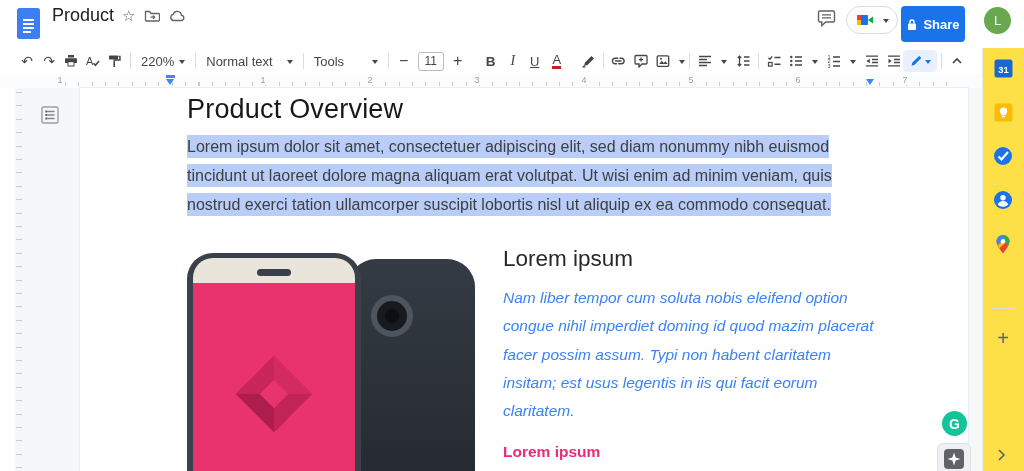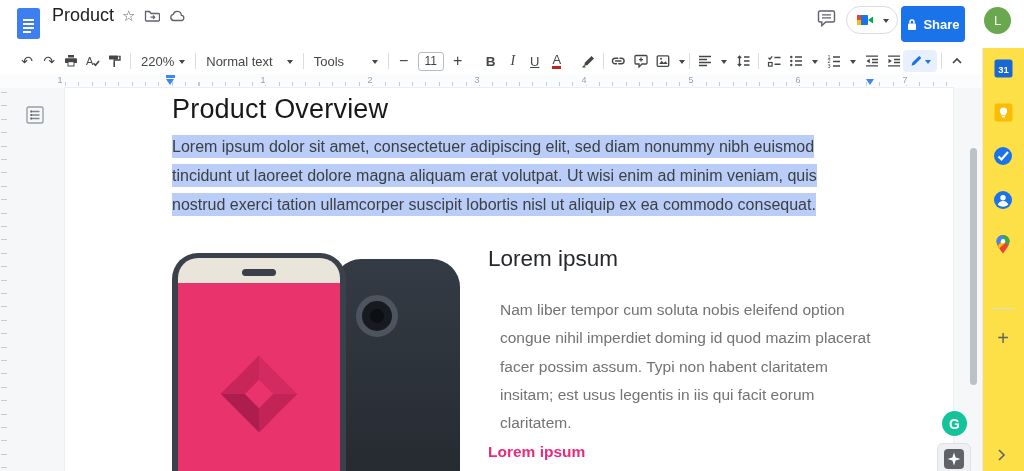--- a/index.html
+++ b/index.html
@@ -44,30 +44,30 @@
 
   
   .ruler{position:absolute;left:0;top:74px;width:1024px;height:14px;background:#fbfcfd;}
   .hticks{position:absolute;left:65px;top:8px;width:888px;height:4px;
           background:repeating-linear-gradient(to right,#c8ccd1 0 1px,transparent 1px 13.35px);}
   .rnum{position:absolute;top:1px;font-size:9px;color:#9aa0a6;transform:translateX(-50%);background:#fbfcfd;padding:0 2px;}
   .ind-bar{position:absolute;width:9px;height:3px;background:#4285f4;top:1px;}
   .ind-tri{position:absolute;width:0;height:0;border:4.5px solid transparent;border-top:6px solid #4285f4;top:5px;}
 
   
-  .canvas{position:absolute;left:0;top:88px;width:982px;height:383px;background:#f6f7f9;}
+  .canvas{position:absolute;left:15px;top:88px;width:982px;height:383px;background:#f6f7f9;}
   .vruler{position:absolute;left:1px;top:4px;width:6px;height:100%;
           background:repeating-linear-gradient(to bottom,#c8ccd1 0 1px,transparent 1px 13.4px);}
   .outline-btn{position:absolute;left:25px;top:17px;width:20px;height:20px;display:flex;align-items:center;justify-content:center;}
   .page{position:absolute;left:65px;top:0;width:888px;height:383px;background:#fff;box-shadow:0 0 0 1px #eceef0;}
   .doc-h1{position:absolute;left:107px;top:6px;font-size:27px;color:#17181a;letter-spacing:0.2px;}
   .doc-sel-para{position:absolute;left:107px;top:44px;width:684px;font-size:16px;line-height:29px;color:#3c4043;margin:0;}
   .doc-sel-para .sel{background:#b9cdf8;padding:3px 0;}
   .doc-h2{position:absolute;left:423px;top:158px;font-size:22.5px;color:#25282c;}
-  .doc-body{position:absolute;left:423px;top:196px;width:382px;font-size:15.5px;line-height:28.3px;color:#737373;margin:12px;}
+  .doc-body{position:absolute;left:423px;top:196px;width:382px;font-size:15.5px;line-height:28.3px;color:#3b82f6;margin:0;font-style:italic;}
   .doc-pink{position:absolute;left:423px;top:355px;font-size:15.5px;font-weight:700;color:#ec2a7b;}
 
   
   .figure{position:absolute;left:107px;top:163px;width:290px;height:220px;}
   .phone-back{position:absolute;left:161px;top:8px;width:127px;height:212px;border-radius:28px 28px 0 0;
               background:linear-gradient(180deg,#343b44,#262b32);}
   .camera{position:absolute;left:23px;top:36px;width:30px;height:30px;border-radius:50%;
           border:6px solid #4d545e;background:#171b20;}
   .camera::after{content:"";position:absolute;left:8px;top:8px;width:14px;height:14px;border-radius:50%;background:#0c0f13;}
   .phone-front{position:absolute;left:0;top:2px;width:174px;height:218px;border-radius:26px 26px 0 0;background:#3b414b;}

